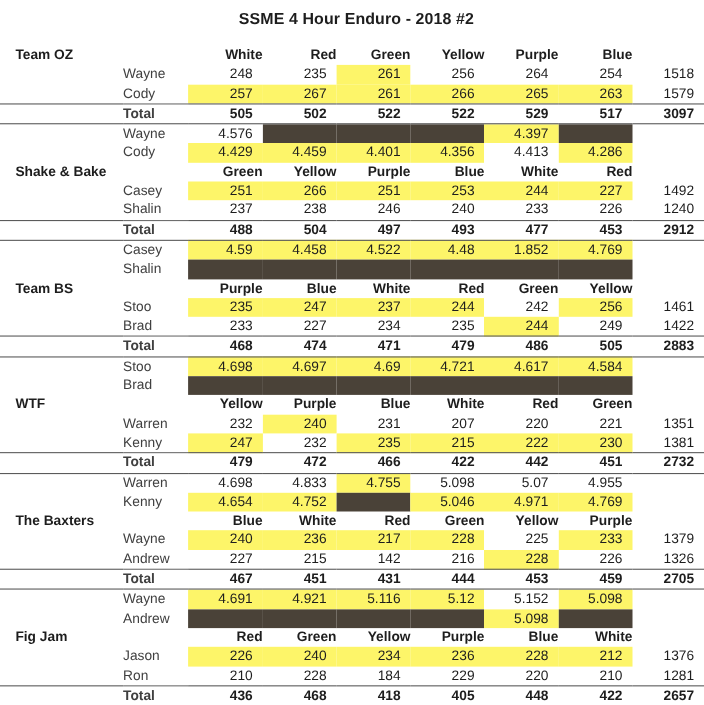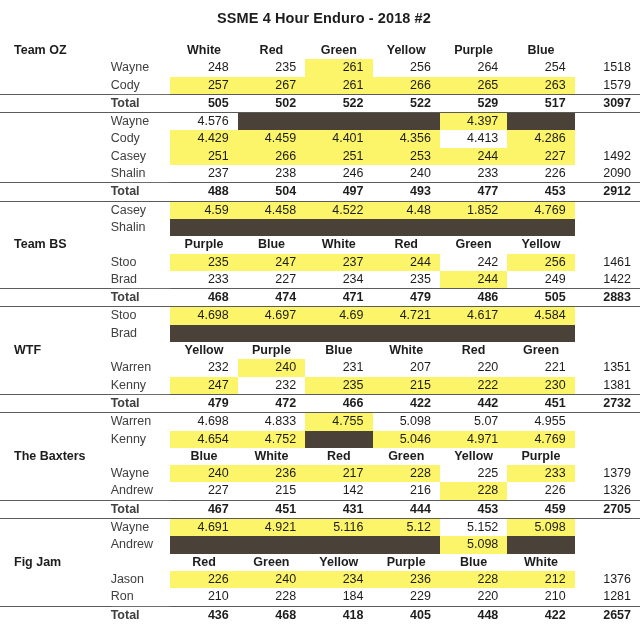--- a/index.html
+++ b/index.html
@@ -45,21 +45,21 @@
     padding-left:14px !important;
     font-weight:bold;font-size:12.5px;
     color:#1d1d1d;
   }
   .driver{
     padding-left:0 !important;
     text-align:left;
     color:#404040;
   }
   .hdr{
-    text-align:center;
+    text-align:right;
     font-weight:bold;
     color:#1d1d1d;
   }
   .num{
     text-align:right;
     padding-right:9px !important;
     color:#1d1d1d;
   }
   .bold{font-weight:bold;}
 
@@ -140,40 +140,51 @@
           <td class="c-driver driver">Cody</td>
           <td class="c-num num hl">4.429</td>
           <td class="c-num num hl">4.459</td>
           <td class="c-num num hl">4.401</td>
           <td class="c-num num hl">4.356</td>
           <td class="c-num num">4.413</td>
           <td class="c-num num hl">4.286</td>
           <td class="c-total"></td>
         </tr>
         <tr>
+          <td class="c-team team">Shake &amp; Bake</td>
+          <td class="c-driver"></td>
+          <td class="c-num hdr">Green</td>
+          <td class="c-num hdr">Yellow</td>
+          <td class="c-num hdr">Purple</td>
+          <td class="c-num hdr">Blue</td>
+          <td class="c-num hdr">White</td>
+          <td class="c-num hdr">Red</td>
+          <td class="c-total"></td>
+        </tr>
+        <tr>
           <td class="c-team"></td>
           <td class="c-driver driver">Casey</td>
           <td class="c-num num hl">251</td>
           <td class="c-num num hl">266</td>
           <td class="c-num num hl">251</td>
           <td class="c-num num hl">253</td>
           <td class="c-num num hl">244</td>
           <td class="c-num num hl">227</td>
           <td class="c-total num">1492</td>
         </tr>
         <tr>
           <td class="c-team"></td>
           <td class="c-driver driver underline-left">Shalin</td>
           <td class="c-num num">237</td>
           <td class="c-num num">238</td>
           <td class="c-num num">246</td>
           <td class="c-num num">240</td>
           <td class="c-num num">233</td>
           <td class="c-num num">226</td>
-          <td class="c-total num">2090</td>
+          <td class="c-total num">1240</td>
         </tr>
         <tr class="rule-top">
           <td class="c-team"></td>
           <td class="c-driver driver bold">Total</td>
           <td class="c-num num bold">488</td>
           <td class="c-num num bold">504</td>
           <td class="c-num num bold">497</td>
           <td class="c-num num bold">493</td>
           <td class="c-num num bold">477</td>
           <td class="c-num num bold">453</td>

